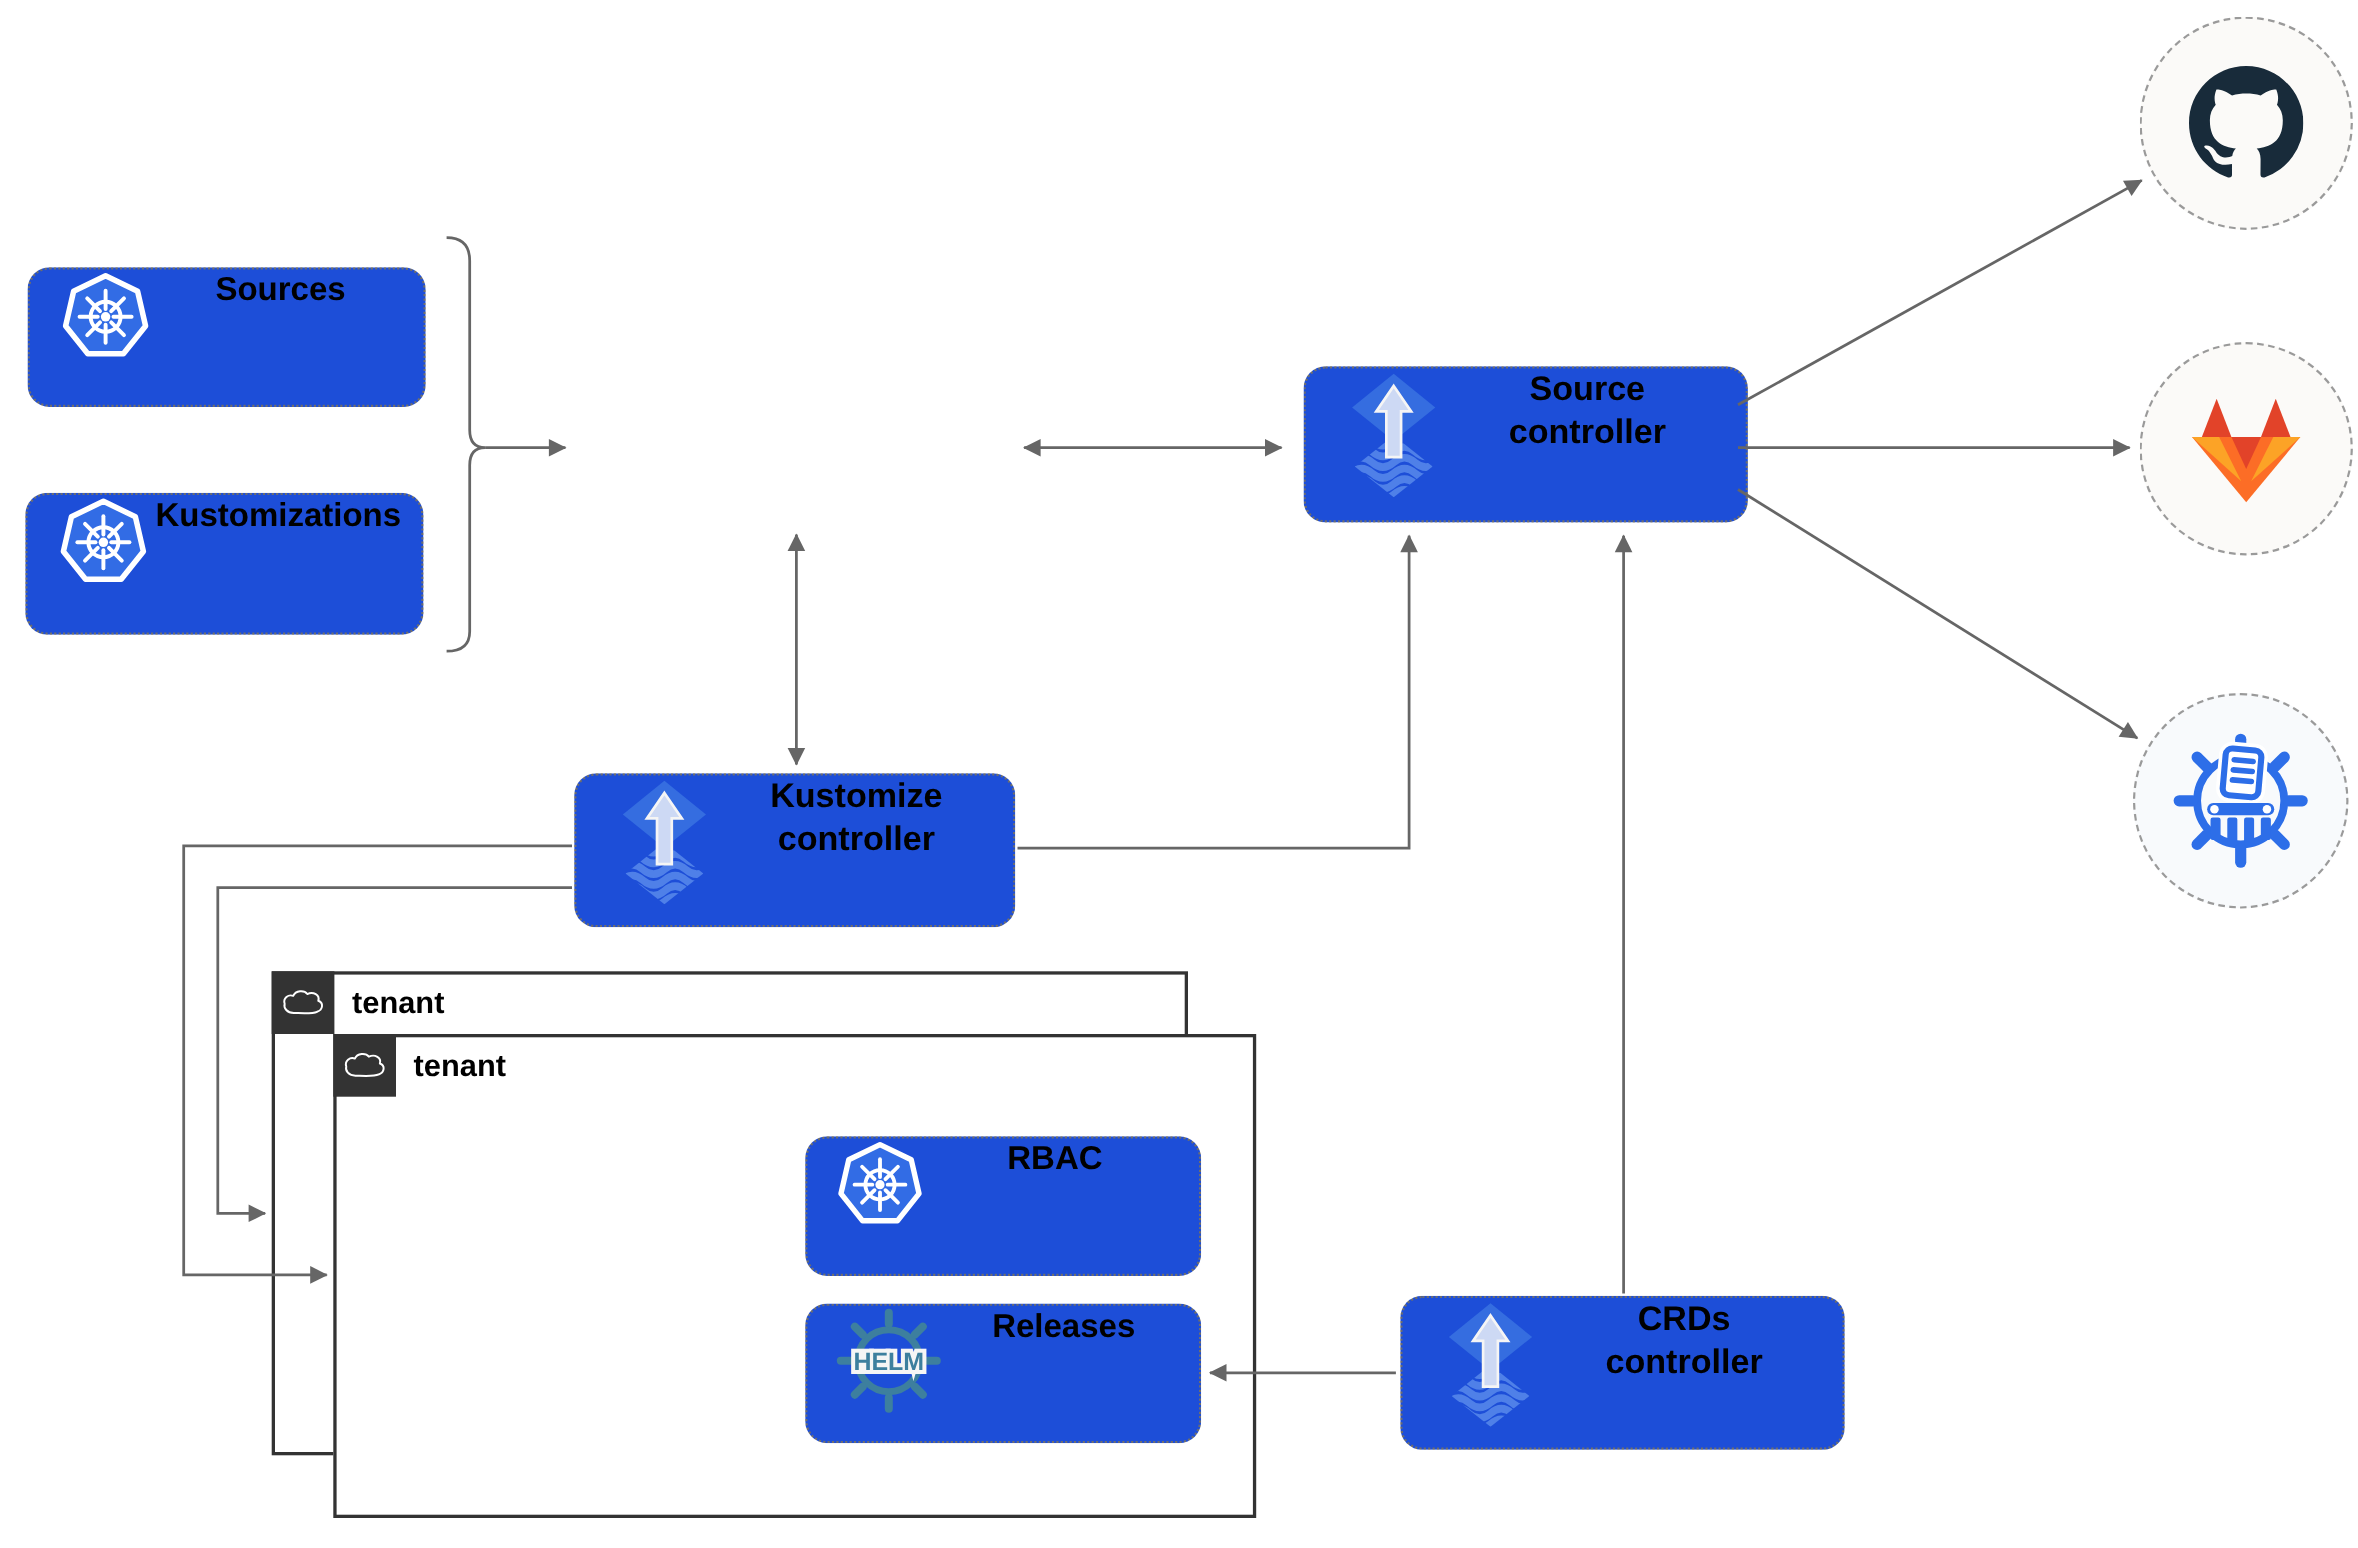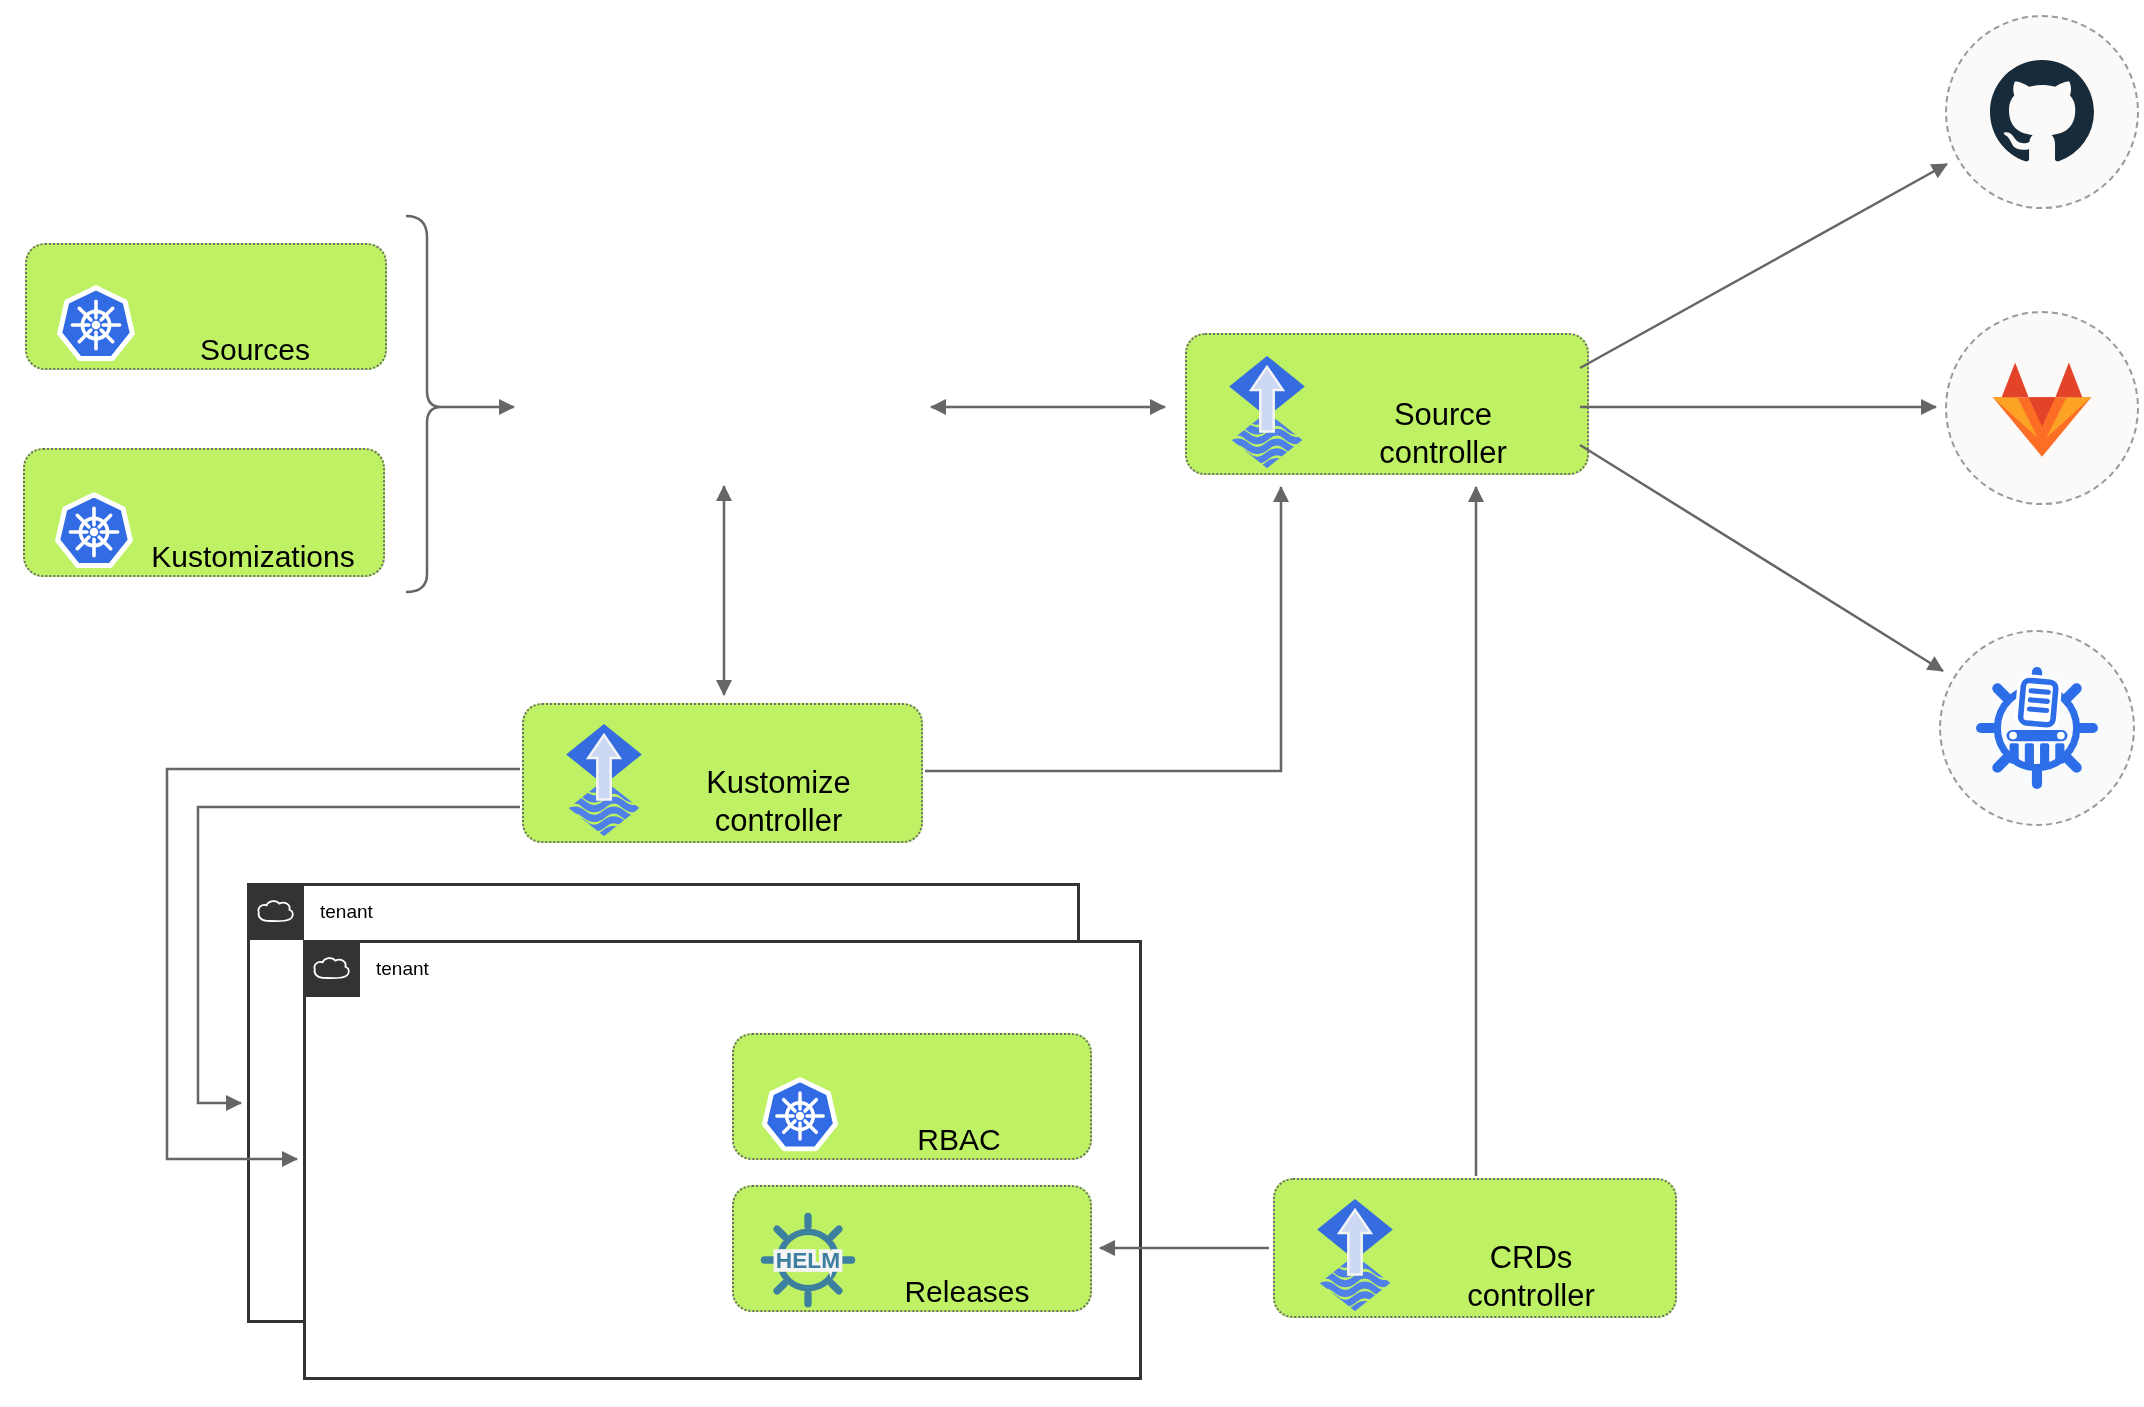--- a/index.html
+++ b/index.html
@@ -3,36 +3,36 @@
 <meta charset="utf-8">
 <style>
   html,body{margin:0;padding:0;background:#ffffff;}
   #canvas{
     position:relative;width:2144px;height:1407px;background:#ffffff;overflow:hidden;
     font-family:"Liberation Sans","DejaVu Sans",sans-serif;color:#000;
   }
   
   .node{
     position:absolute;box-sizing:border-box;
-    background:#bef264;border:2px dotted #6e6e6e;border-radius:20px;
-    display:flex;align-items:flex-end;
+    background:#1d4ed8;border:2px dotted #6e6e6e;border-radius:20px;
+    display:flex;align-items:flex-start;font-weight:bold;
   }
   .node .icon{flex:0 0 auto;display:flex;align-items:center;justify-content:center;}
   .node .label{flex:1 1 auto;text-align:center;font-size:30px;line-height:1.25;padding-right:14px;}
   .node.big .label{font-size:31px;}
   
   .tenant{
     position:absolute;box-sizing:border-box;background:#ffffff;border:3px solid #333333;
   }
   .tenant .tab{
     position:absolute;left:-3px;top:-3px;width:57px;height:57px;background:#333333;
     display:flex;align-items:center;justify-content:center;
   }
   .tenant .tlabel{
-    position:absolute;left:70px;top:-3px;height:75px;line-height:57px;font-size:19px;color:#000;
+    position:absolute;left:70px;top:-3px;height:75px;line-height:57px;font-size:28px;color:#000;font-weight:bold;
   }
   
   .endpoint{
     position:absolute;box-sizing:border-box;border:2.5px dashed #9a9a9a;border-radius:50%;
     background:#fbfaf8;display:flex;align-items:center;justify-content:center;
   }
   #connectors{position:absolute;left:0;top:0;z-index:50;pointer-events:none;}
   .tenant{z-index:5;}
   .node{z-index:20;}
   .endpoint{z-index:20;}

